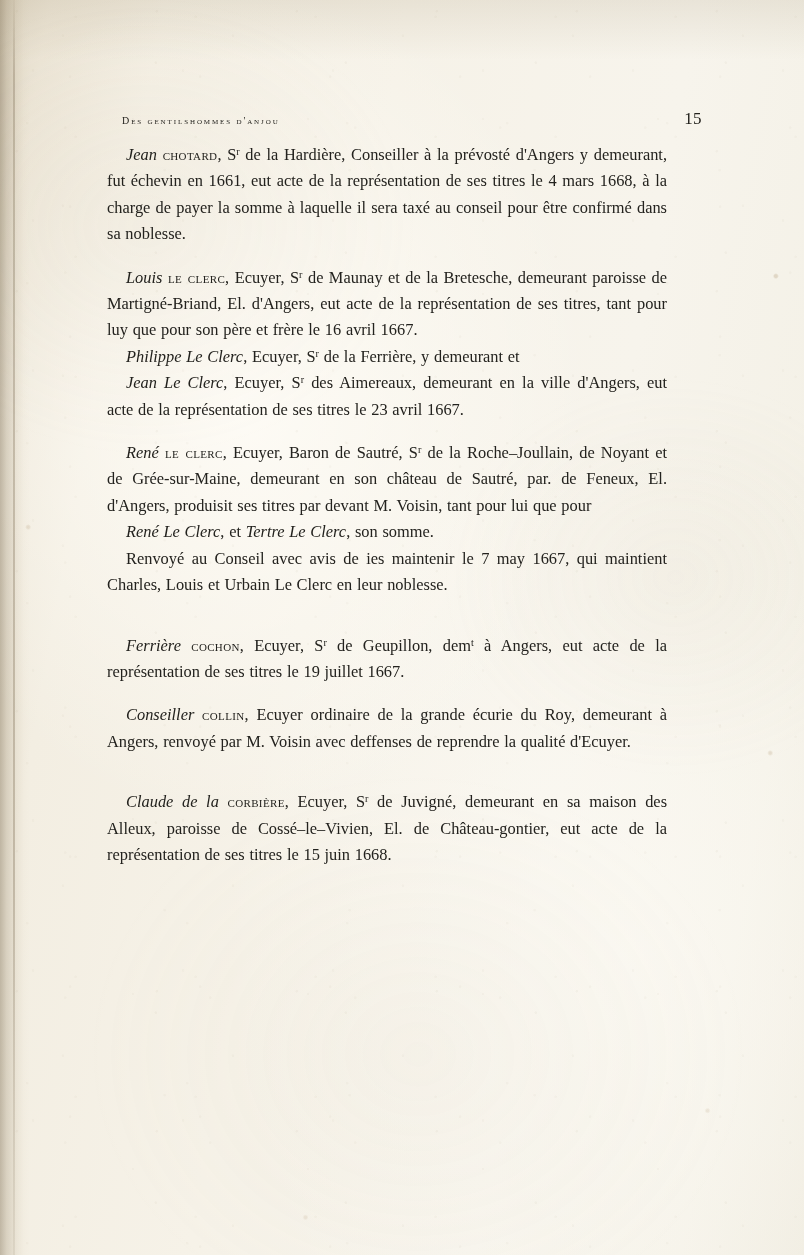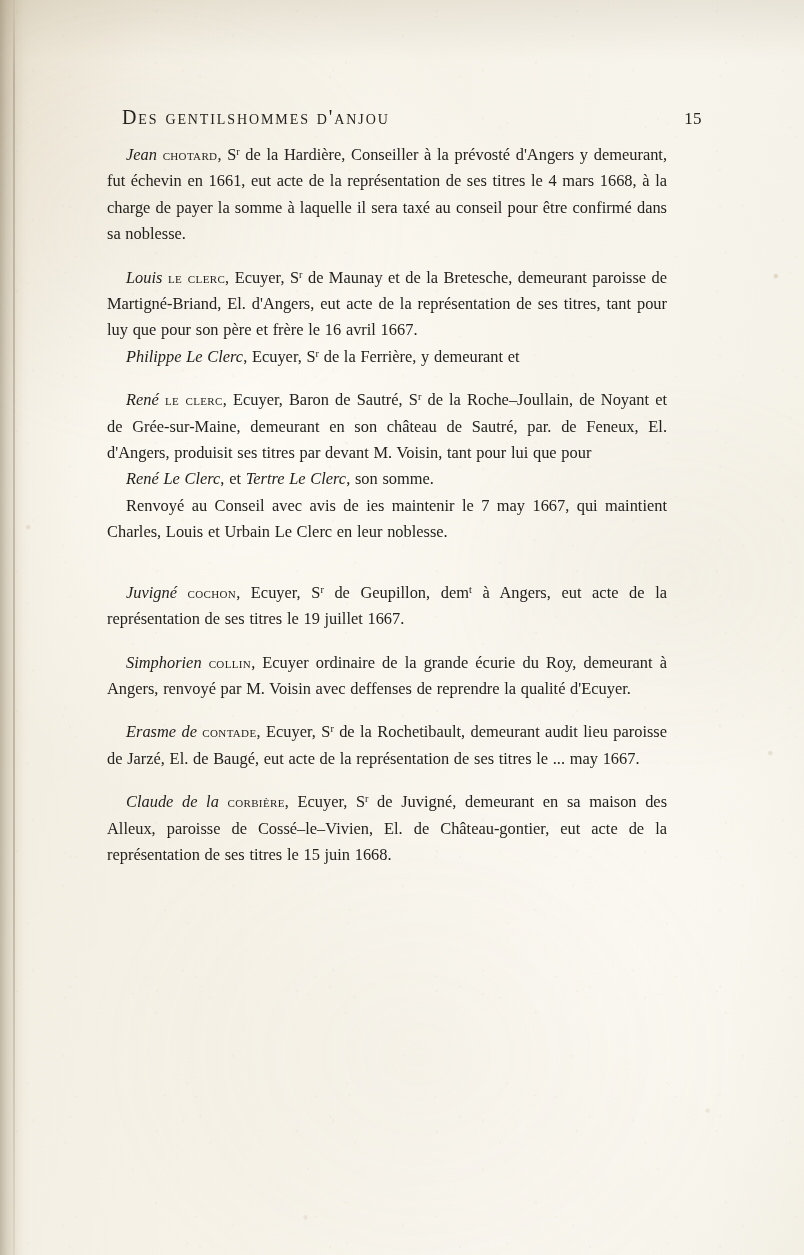--- a/index.html
+++ b/index.html
@@ -93,21 +93,21 @@
     position: absolute;
     left: 122px;
     right: 102px;
     top: 100px;
     height: 24px;
     display: flex;
     align-items: baseline;
     justify-content: space-between;
   }
   .head-title {
-    font-size: 20px;
+    font-size: 10px;
     letter-spacing: 1.9px;
     font-variant: small-caps;
     text-transform: lowercase;
     color: #23221d;
     white-space: nowrap;
     text-align: center;
   }
   .head-title::first-letter { text-transform: uppercase; }
   .folio {
     font-size: 17px;
@@ -190,20 +190,23 @@
     <div class="gap-lg"></div>
 
     <div class="entry">
       <p><span class="it">Louis</span> <span class="sc">LE CLERC</span><span>, Ecuyer, S<sup>r</sup> de Maunay et de la Bretesche, demeurant paroisse de Martigné-Briand, El. d'Angers, eut acte de la représentation de ses titres, tant pour luy que pour son père et frère le 16 avril 1667.</span></p>
     </div>
 
     <div class="entry">
       <p><span class="it">Philippe Le Clerc</span><span>, Ecuyer, S<sup>r</sup> de la Ferrière, y demeurant et</span></p>
     </div>
 
+    <div class="entry">
+      <p><span class="it">Jean Le Clerc</span><span>, Ecuyer, S<sup>r</sup> des Aimereaux, demeurant en la ville d'Angers, eut acte de la représentation de ses titres le 23 avril 1667.</span></p>
+    </div>
 
     <div class="gap-lg"></div>
 
     <div class="entry">
       <p><span class="it">René</span> <span class="sc">LE CLERC</span><span>, Ecuyer, Baron de Sautré, S<sup>r</sup> de la Roche–Joullain, de Noyant et de Grée-sur-Maine, demeurant en son château de Sautré, par. de Feneux, El. d'Angers, produisit ses titres par devant M. Voisin, tant pour lui que pour</span></p>
     </div>
 
     <div class="entry">
       <p><span class="it">René Le Clerc</span><span>, et </span><span class="it">Tertre Le Clerc</span><span>, son somme.</span></p>
     </div>
@@ -211,34 +214,31 @@
     <div class="entry">
       <p>Renvoyé au Conseil avec avis de ies maintenir le 7 may 1667, qui maintient Charles, Louis et Urbain Le Clerc en leur noblesse.</p>
     </div>
 
     <div class="gap-lg"></div>
 
 
     <div class="gap-lg"></div>
 
     <div class="entry">
-      <p><span class="it">Juvigné</span> <span class="sc">COCHON</span><span>, Ecuyer, S<sup>r</sup> de Geupillon, <span>dem<sup>t</sup></span> à Angers, eut acte de la représentation de ses titres le 19 juillet 1667.</span></p>
-    </div>
-
-    <div class="gap-lg"></div>
-
-    <div class="entry">
-      <p><span class="it">Simphorien</span> <span class="sc">COLLIN</span><span>, Ecuyer ordinaire de la grande écurie du Roy, demeurant à Angers, renvoyé par M. Voisin avec deffenses de reprendre la qualité d'Ecuyer.</span></p>
-    </div>
-
-    <div class="gap-lg"></div>
-
-    <div class="entry">
-      <p><span class="it">Erasme de</span> <span class="sc">CONTADE</span><span>, Ecuyer, S<sup>r</sup> de la Rochetibault, demeurant audit lieu paroisse de Jarzé, El. de Baugé, eut acte de la représentation de ses titres le ... may 1667.</span></p>
-    </div>
+      <p><span class="it">Ferrière</span> <span class="sc">COCHON</span><span>, Ecuyer, S<sup>r</sup> de Geupillon, <span>dem<sup>t</sup></span> à Angers, eut acte de la représentation de ses titres le 19 juillet 1667.</span></p>
+    </div>
+
+    <div class="gap-lg"></div>
+
+    <div class="entry">
+      <p><span class="it">Conseiller</span> <span class="sc">COLLIN</span><span>, Ecuyer ordinaire de la grande écurie du Roy, demeurant à Angers, renvoyé par M. Voisin avec deffenses de reprendre la qualité d'Ecuyer.</span></p>
+    </div>
+
+    <div class="gap-lg"></div>
+
 
     <div class="gap-lg"></div>
 
     <div class="entry">
       <p><span class="it">Claude de la</span> <span class="sc">CORBIÈRE</span><span>, Ecuyer, S<sup>r</sup> de Juvigné, demeurant en sa maison des Alleux, paroisse de Cossé–le–Vivien, El. de Château-gontier, eut acte de la représentation de ses titres le 15 juin 1668.</span></p>
     </div>
 
   </div>
 
   <div id="inkwash"></div>

